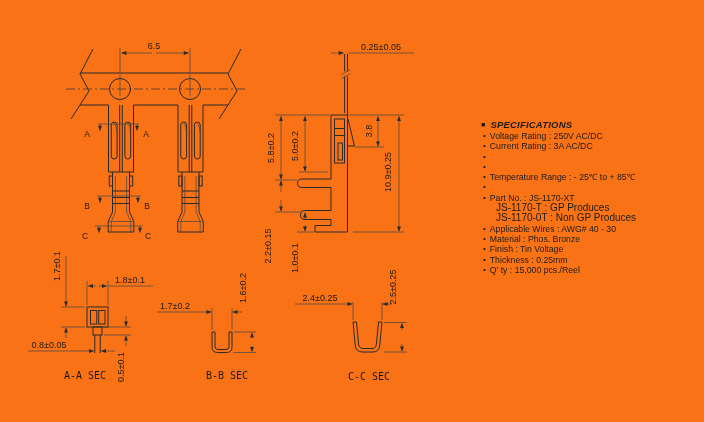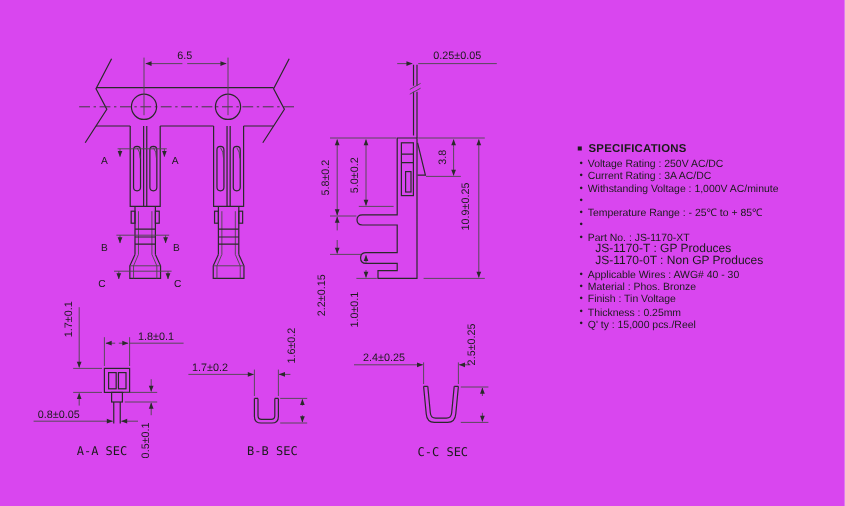--- a/index.html
+++ b/index.html
@@ -1,26 +1,26 @@
 <!DOCTYPE html>
 <html><head>
 <meta charset="utf-8">
 <style>
   html,body{margin:0;padding:0;background:#e8e8e8;}
-  .page{position:relative;width:704px;height:422px;background:#d946ef;overflow:hidden;
+  .page{position:relative;width:704px;height:422px;background:#f97316;overflow:hidden;
         font-family:"Liberation Sans",sans-serif;color:#1b1b1b;}
   svg{position:absolute;left:0;top:0;}
   svg .ln{stroke:#2a2a2a;stroke-width:1;fill:none;}
   svg .thin{stroke:#4a4a4a;stroke-width:0.75;fill:none;}
   svg .cl{stroke:#3a3a3a;stroke-width:0.8;fill:none;stroke-dasharray:9 3 2 3;}
   svg text{font-family:"Liberation Sans",sans-serif;font-size:9px;fill:#1b1b1b;}
   svg text.sec{font-family:"DejaVu Sans Mono","Liberation Mono",monospace;font-size:10px;}
   svg text.abc{font-size:8.5px;}
   .textcol{position:absolute;left:481px;top:119px;width:222px;}
-  .sec-title{display:flex;align-items:baseline;gap:5px;font-weight:bold;font-size:9.5px;line-height:11px;letter-spacing:.2px;}
+  .sec-title{display:flex;align-items:baseline;gap:5px;font-weight:bold;font-size:9.5px;line-height:11px;letter-spacing:.2px;font-style:italic;}
   .sec-title .marker{font-size:7px;position:relative;top:-1px;}
   .item{display:flex;gap:4px;font-size:8.7px;line-height:10.3px;padding-left:2px;}
   .item .bullet{font-size:8px;}
   .sub-item{padding-left:15px;font-size:10px;line-height:10.3px;}
   .block-gap{margin-top:9px;}
 </style>
 </head>
 <body>
 
 <div class="page">
@@ -202,21 +202,20 @@
     <div class="item">
         <span class="bullet">•</span>
         <span>Voltage Rating : 250V AC/DC</span>
       </div>
     <div class="item">
         <span class="bullet">•</span>
         <span>Current Rating : 3A AC/DC</span>
       </div>
     <div class="item">
         <span class="bullet">•</span>
-        <span>Withstanding Voltage : 1,000V AC/minute</span>
       </div>
     <div class="item">
         <span class="bullet">•</span>
       </div>
     <div class="item">
         <span class="bullet">•</span>
         <span>Temperature Range : - 25℃ to + 85℃</span>
       </div>
     <div class="item">
         <span class="bullet">•</span>

